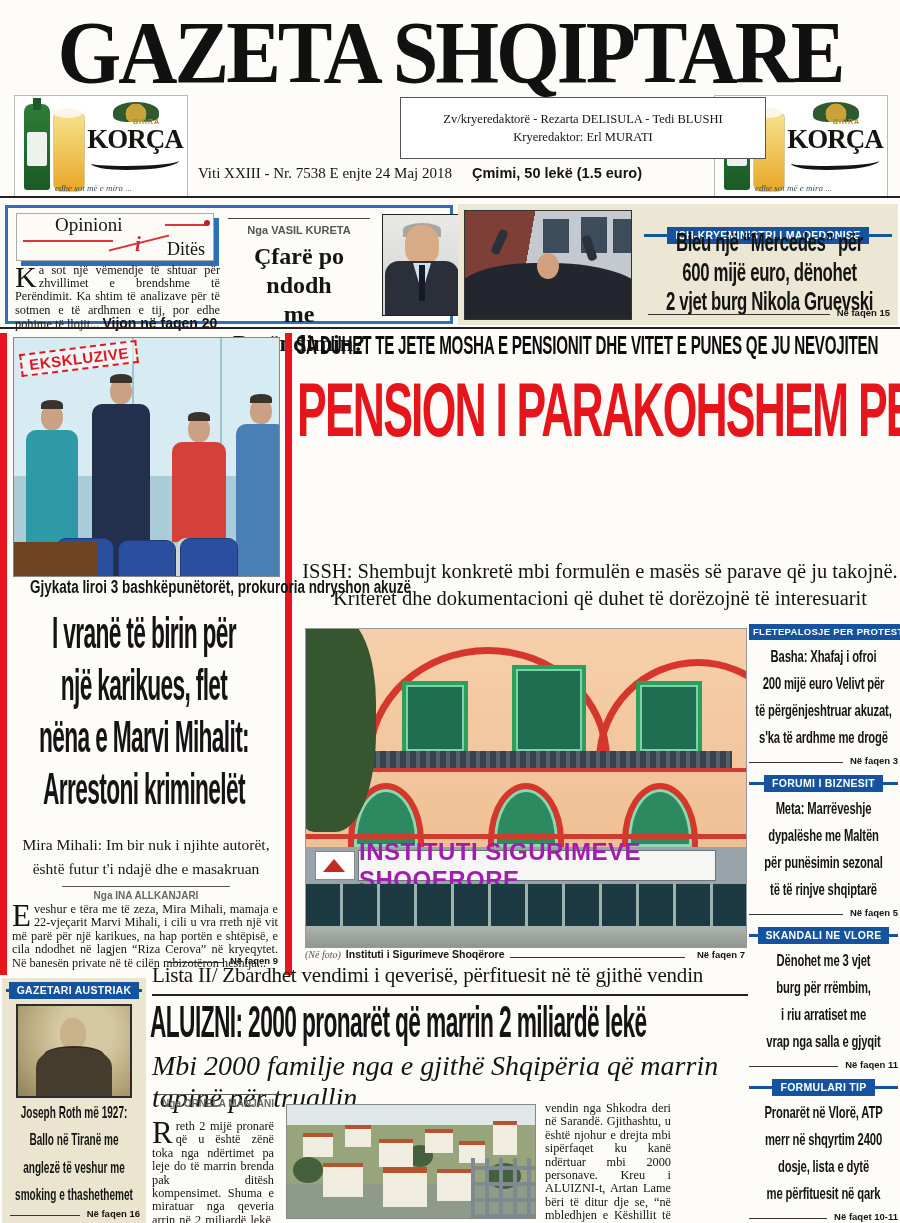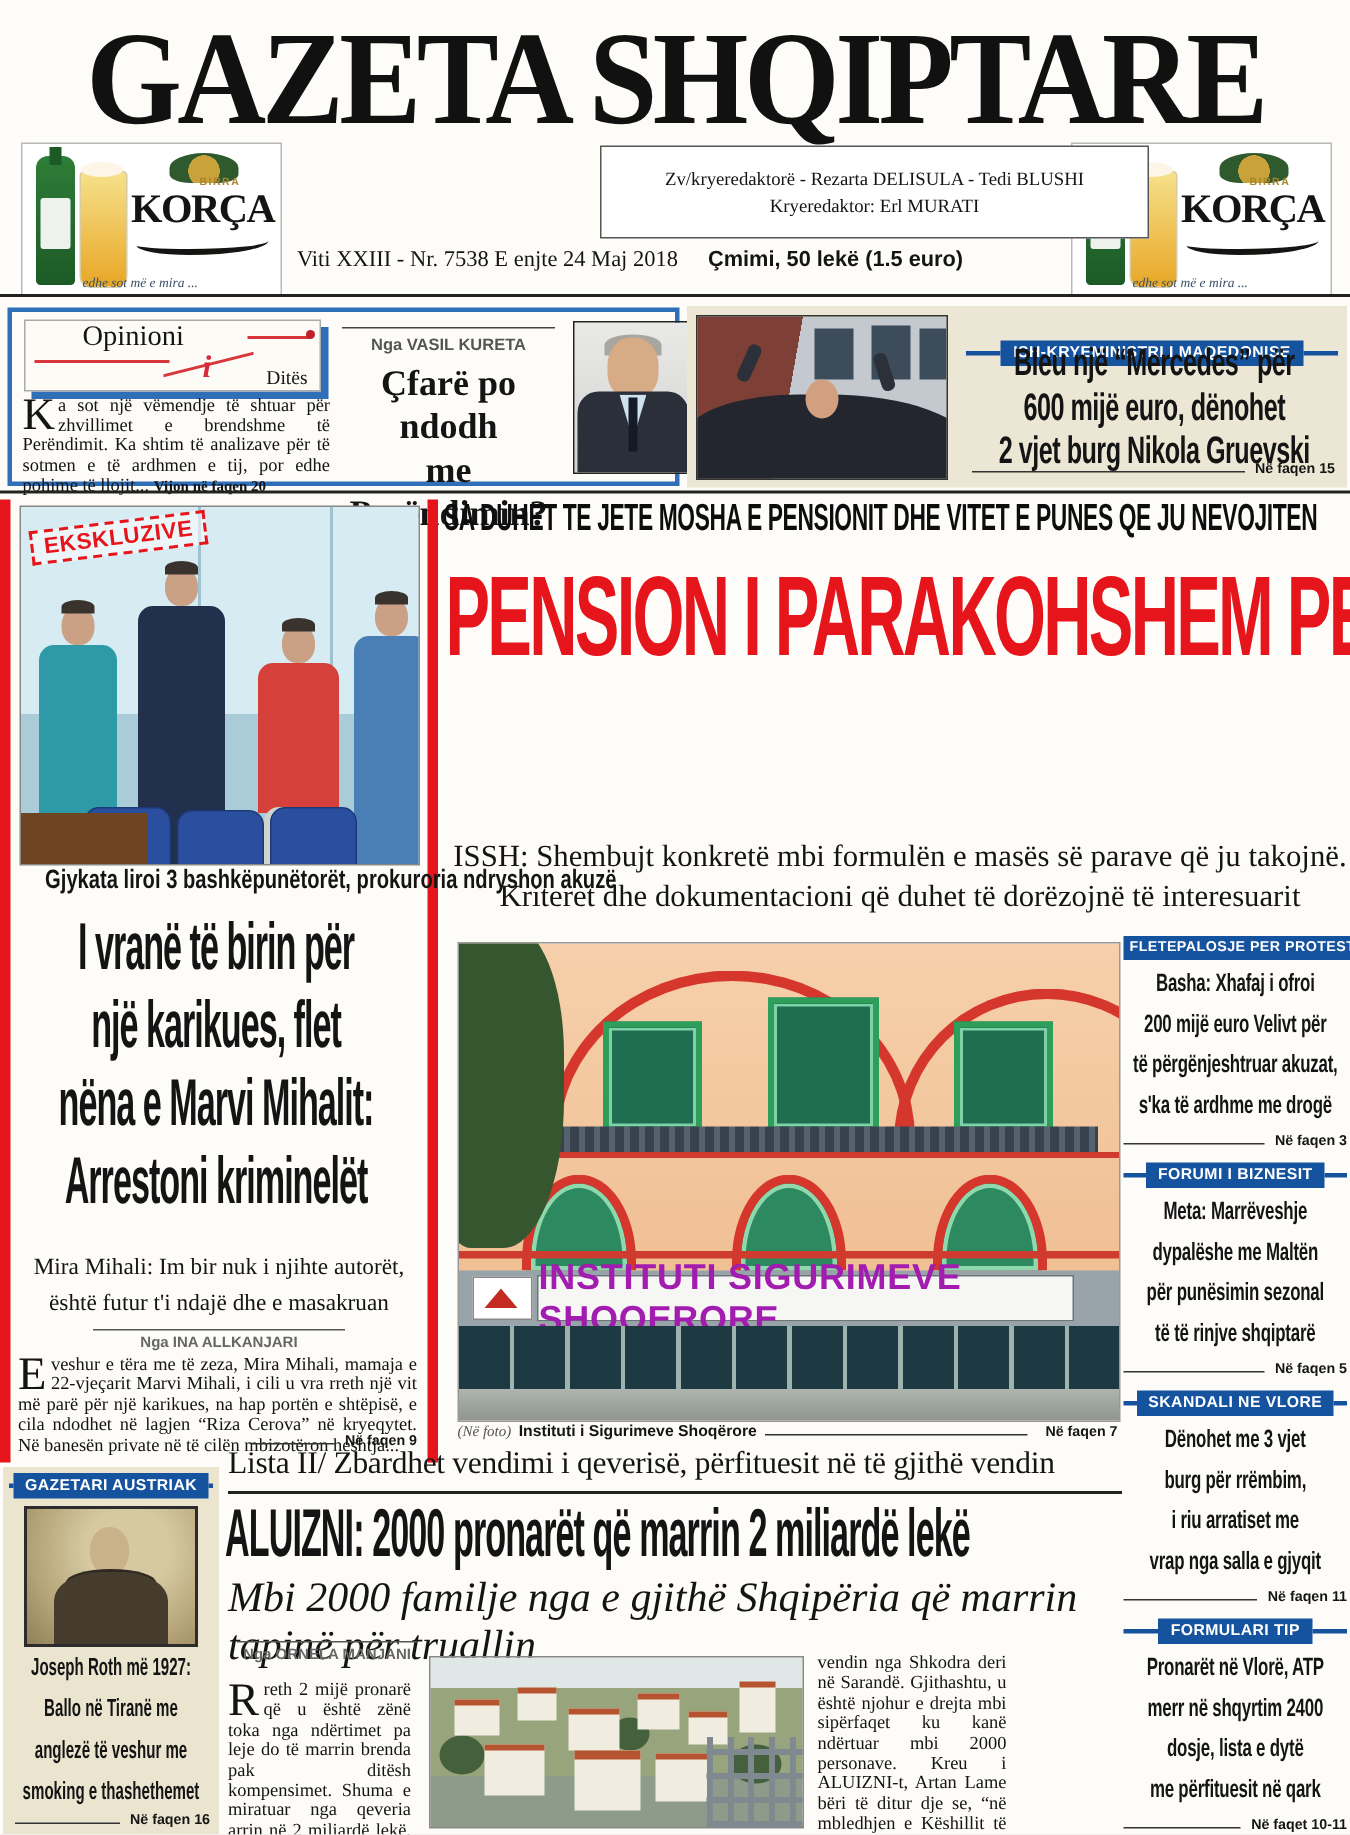--- a/index.html
+++ b/index.html
@@ -27,29 +27,29 @@
   .korca-tag{position:absolute;left:40px;bottom:4px;width:128px;font-style:italic;font-size:9px;color:#3a4f66;}
   .edbox{top:97px;left:400px;width:364px;height:60px;border:1px solid #555;background:#fff;
          display:flex;flex-direction:column;justify-content:center;gap:3px;text-align:center;font-size:12.5px;}
   .dateline{top:165px;left:140px;width:560px;display:flex;justify-content:center;gap:20px;font-size:15px;align-items:baseline;}
   .rule{background:#222;}
 
   
   .opbox{top:205px;left:5px;width:442px;height:113px;border:3px solid #2e6fb7;background:#fdfcf9;}
   .oplogo{position:absolute;left:8px;top:5px;width:196px;height:46px;background:#fcfbf6;border:1px solid #aaa;box-shadow:5px 5px 0 #2e6fb7;}
   .oplogo .t1{position:absolute;left:38px;top:0px;font-size:19px;}
-  .oplogo .t2{position:absolute;right:8px;bottom:0px;font-size:13px;}
+  .oplogo .t2{position:absolute;right:8px;bottom:0px;font-size:18px;}
   .opline1{position:absolute;left:6px;top:26px;width:90px;height:2px;background:#d8363b;}
   .opline2{position:absolute;left:92px;top:12px;width:60px;height:16px;border-bottom:2px solid #d8363b;transform:skewY(-14deg);}
   .opline3{position:absolute;left:148px;top:10px;width:42px;height:2px;background:#d8363b;}
   .opdot{position:absolute;right:3px;top:6px;width:6px;height:6px;border-radius:50%;background:#c01f27;}
   .op-i{position:absolute;left:118px;top:18px;color:#d8283a;font-style:italic;font-weight:700;font-size:21px;}
   .opbody{position:absolute;left:7px;top:56px;width:205px;font-size:12.3px;line-height:13.2px;}
   .opbody .dc{float:left;font-size:30px;line-height:26px;padding-right:2px;font-weight:500;}
-  .opcont{font-family:Liberation Serif, serif;font-weight:700;font-size:10px;}
+  .opcont{font-family:Liberation Sans, sans-serif;font-weight:700;font-size:14px;}
   .opby{position:absolute;left:220px;top:10px;width:142px;text-align:center;border-top:1.5px solid #444;padding-top:5px;
         font-family:"Liberation Sans",sans-serif;font-size:11px;font-weight:700;color:#555;}
   .ophead{position:absolute;left:214px;top:34px;width:154px;font-weight:700;font-size:24px;line-height:29px;text-align:center;}
   .opphoto{position:absolute;left:374px;top:6px;width:78px;height:100px;border:1px solid #222;background:linear-gradient(#e9e9e7,#d2d2d0);overflow:hidden;}
   .kur-head{position:absolute;left:22px;top:10px;width:34px;height:40px;border-radius:46% 46% 40% 40%;background:#d8ab87;}
   .kur-hair{position:absolute;left:20px;top:8px;width:38px;height:14px;border-radius:50% 50% 0 0;background:#a9a6a0;}
   .kur-suit{position:absolute;left:2px;top:46px;width:74px;height:54px;background:#2b2f3a;border-radius:14px 14px 0 0;}
   .kur-shirt{position:absolute;left:30px;top:48px;width:18px;height:30px;background:#cfe0ee;clip-path:polygon(0 0,100% 0,50% 100%);}
   .kur-tie{position:absolute;left:36px;top:50px;width:6px;height:36px;background:#141a26;}
 

